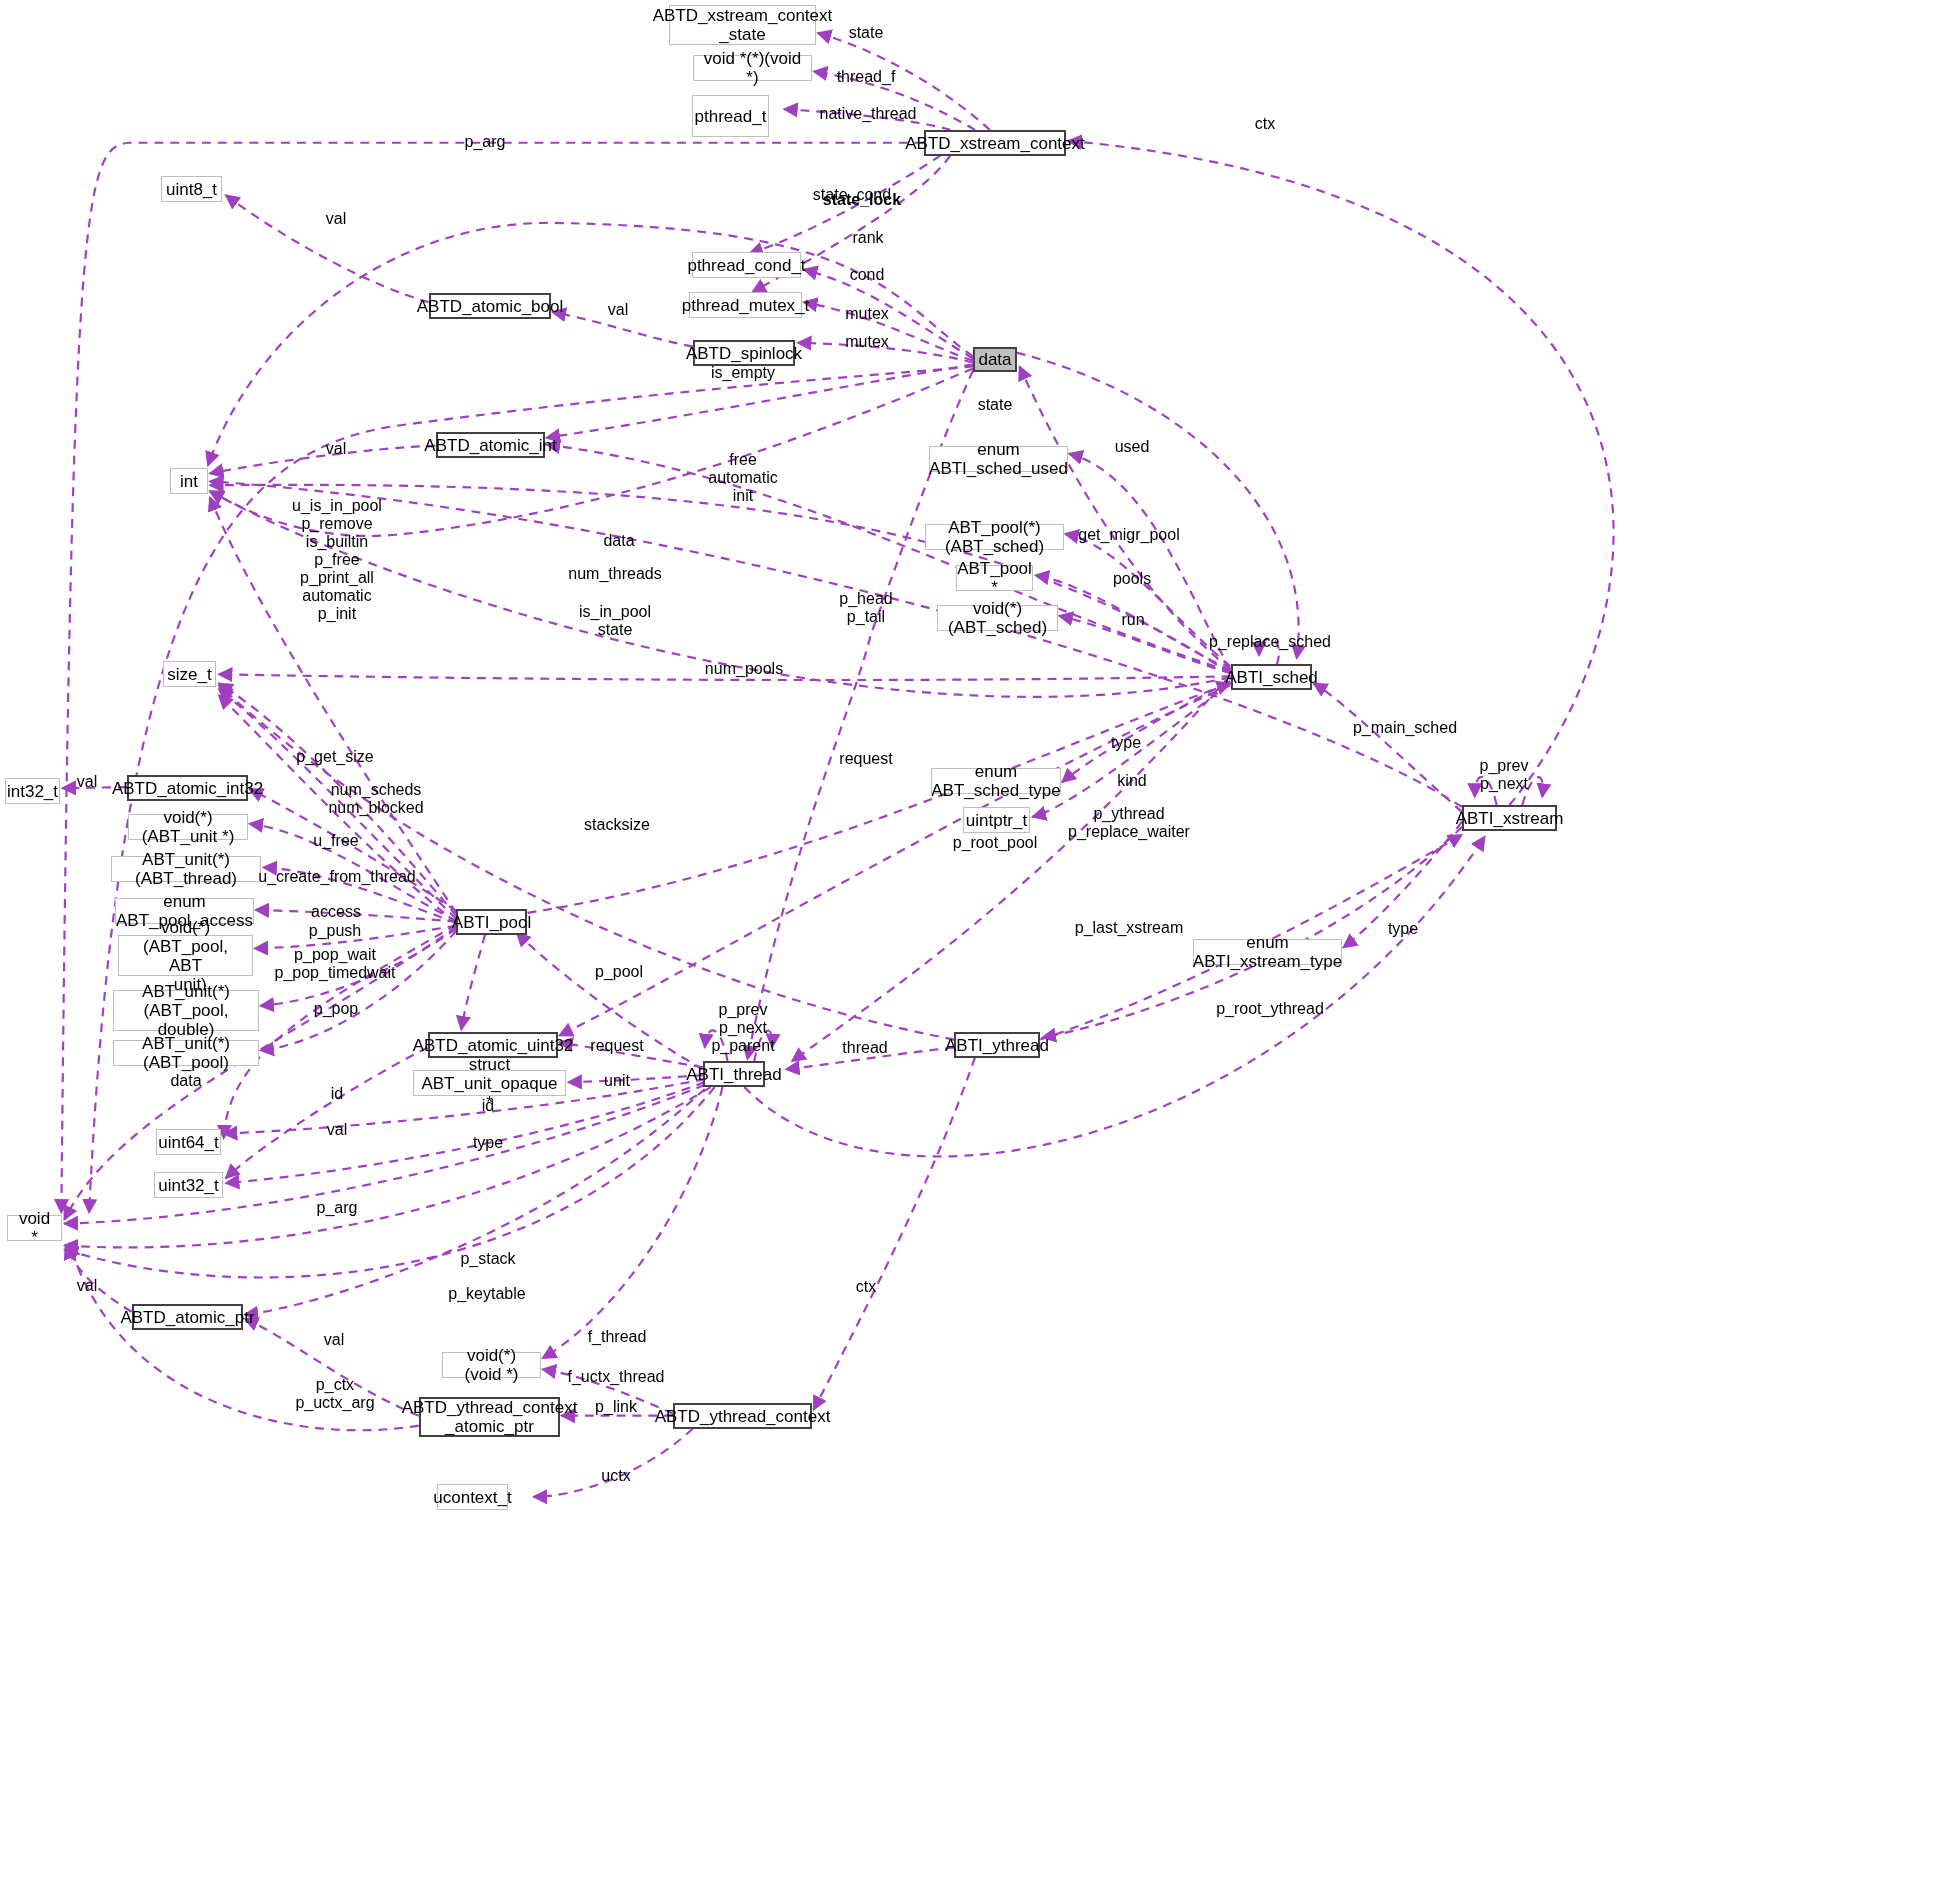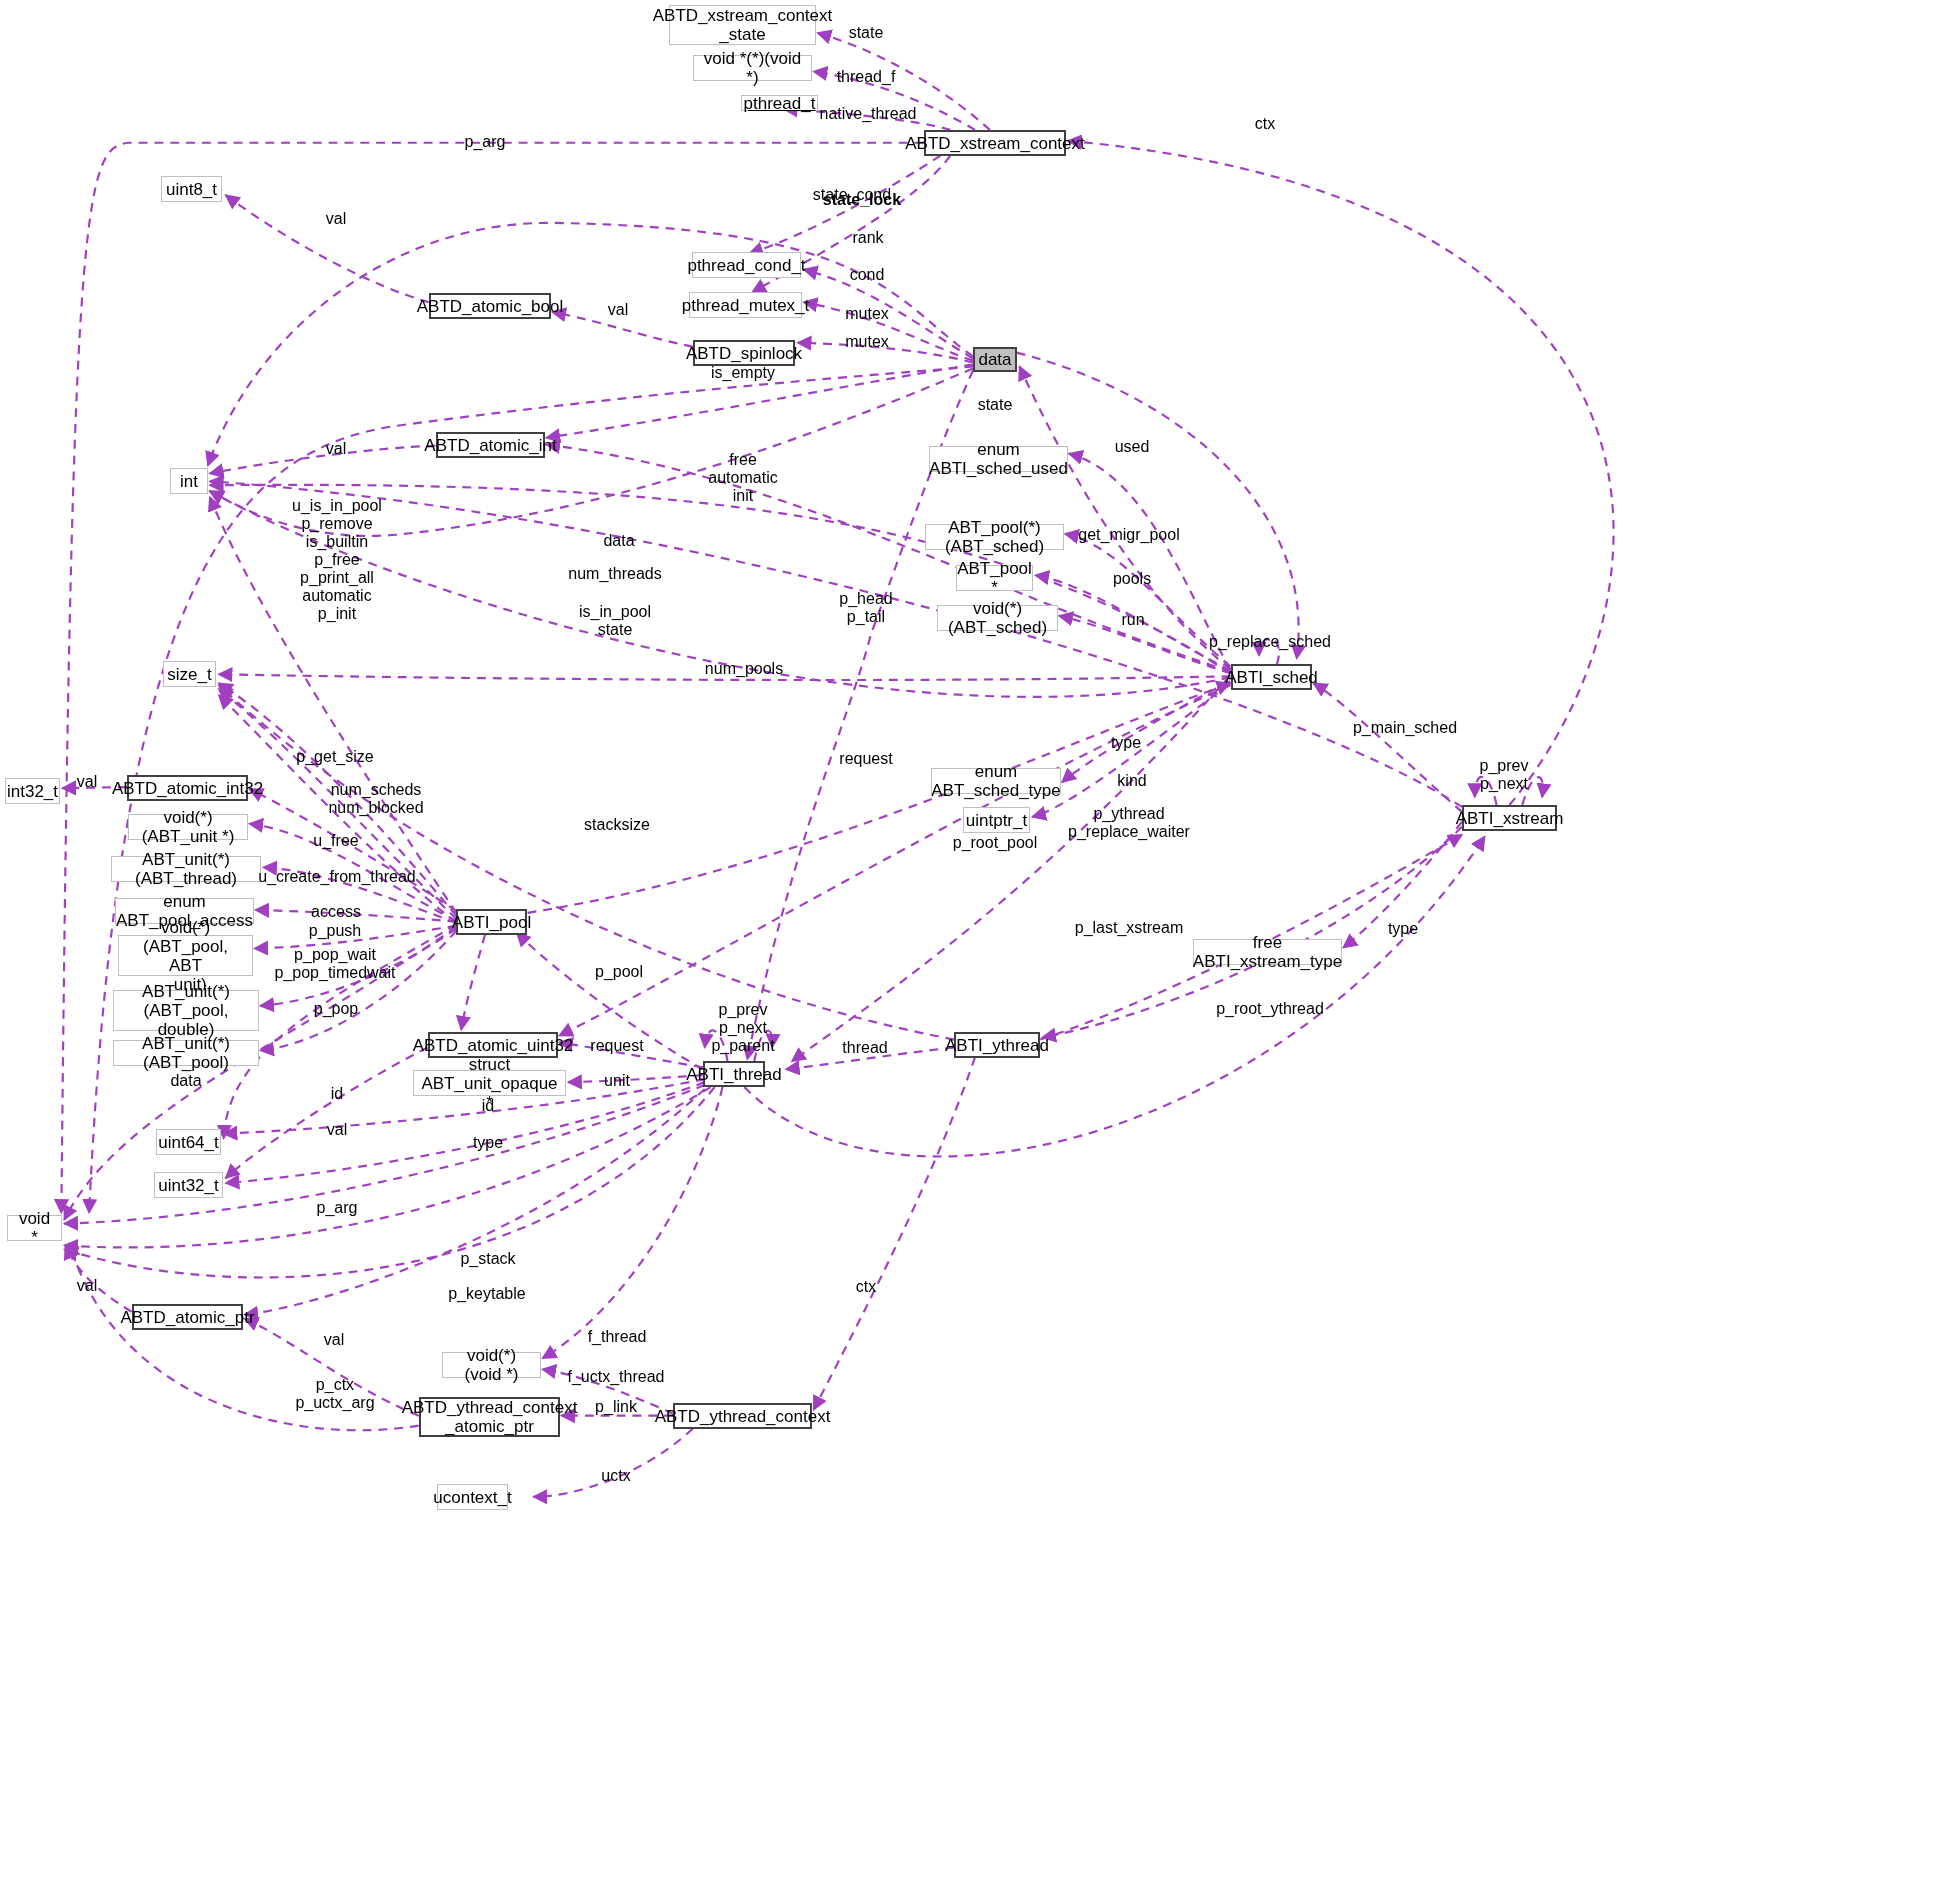--- a/index.html
+++ b/index.html
@@ -208,21 +208,21 @@
 
       <path d="M 461 934 C 330 1010 230 1060 226 1150" marker-end="url(#ar)"></path>
       <path d="M 461 936 C 300 1050 120 1120 65 1232" marker-end="url(#ar)"></path>
     </g>
   </svg>
 
   <div id="node-layer">
       <div class="node plain" style="left: 669px; top: 5px; width: 147px; height: 40px;">ABTD_xstream_context
 _state</div>
       <div class="node plain" style="left: 693px; top: 55px; width: 119px; height: 26px;">void *(*)(void *)</div>
-      <div class="node plain" style="left: 741px; top: 95px; width: 77px; height: 16px; text-decoration: underline;">pthread_t</div>
+      <div class="node plain" style="left: 692px; top: 95px; width: 77px; height: 42px;">pthread_t</div>
       <div class="node strong" style="left: 924px; top: 130px; width: 142px; height: 26px;">ABTD_xstream_context</div>
       <div class="node plain" style="left: 161px; top: 176px; width: 61px; height: 26px;">uint8_t</div>
       <div class="node plain" style="left: 692px; top: 252px; width: 109px; height: 26px;">pthread_cond_t</div>
       <div class="node strong" style="left: 429px; top: 293px; width: 122px; height: 26px;">ABTD_atomic_bool</div>
       <div class="node plain" style="left: 689px; top: 292px; width: 113px; height: 26px;">pthread_mutex_t</div>
       <div class="node strong" style="left: 693px; top: 332px; width: 102px; height: 26px; margin-top: 8px;">ABTD_spinlock</div>
       <div class="node current" style="left: 973px; top: 347px; width: 44px; height: 25px;">data</div>
       <div class="node strong" style="left: 436px; top: 432px; width: 109px; height: 26px;">ABTD_atomic_int</div>
       <div class="node plain" style="left: 929px; top: 446px; width: 139px; height: 26px;">enum ABTI_sched_used</div>
       <div class="node plain" style="left: 170px; top: 468px; width: 38px; height: 26px;">int</div>
@@ -235,21 +235,21 @@
       <div class="node strong" style="left: 127px; top: 775px; width: 121px; height: 26px;">ABTD_atomic_int32</div>
       <div class="node plain" style="left: 931px; top: 768px; width: 130px; height: 26px;">enum ABT_sched_type</div>
       <div class="node strong" style="left: 1462px; top: 805px; width: 95px; height: 26px;">ABTI_xstream</div>
       <div class="node plain" style="left: 963px; top: 807px; width: 67px; height: 26px;">uintptr_t</div>
       <div class="node plain" style="left: 128px; top: 814px; width: 120px; height: 26px;">void(*)(ABT_unit *)</div>
       <div class="node plain" style="left: 111px; top: 856px; width: 150px; height: 26px;">ABT_unit(*)(ABT_thread)</div>
       <div class="node plain" style="left: 115px; top: 898px; width: 139px; height: 26px;">enum ABT_pool_access</div>
       <div class="node strong" style="left: 456px; top: 909px; width: 71px; height: 26px;">ABTI_pool</div>
       <div class="node plain" style="left: 118px; top: 935px; width: 135px; height: 41px;">void(*)(ABT_pool, ABT
 _unit)</div>
-      <div class="node plain" style="left: 1193px; top: 939px; width: 149px; height: 26px;">free ABTI_xstream_type</div>
+      <div class="node plain" style="left: 1193px; top: 939px; width: 149px; height: 26px;">enum ABTI_xstream_type</div>
       <div class="node plain" style="left: 113px; top: 990px; width: 146px; height: 41px;">ABT_unit(*)(ABT_pool,
 double)</div>
       <div class="node strong" style="left: 954px; top: 1032px; width: 86px; height: 26px;">ABTI_ythread</div>
       <div class="node strong" style="left: 428px; top: 1032px; width: 130px; height: 26px;">ABTD_atomic_uint32</div>
       <div class="node plain" style="left: 113px; top: 1040px; width: 146px; height: 26px;">ABT_unit(*)(ABT_pool)</div>
       <div class="node plain" style="left: 413px; top: 1070px; width: 153px; height: 26px;">struct ABT_unit_opaque *</div>
       <div class="node strong" style="left: 703px; top: 1061px; width: 62px; height: 26px;">ABTI_thread</div>
       <div class="node plain" style="left: 156px; top: 1129px; width: 65px; height: 26px;">uint64_t</div>
       <div class="node plain" style="left: 154px; top: 1172px; width: 69px; height: 26px;">uint32_t</div>
       <div class="node plain" style="left: 7px; top: 1215px; width: 55px; height: 26px;">void *</div>

